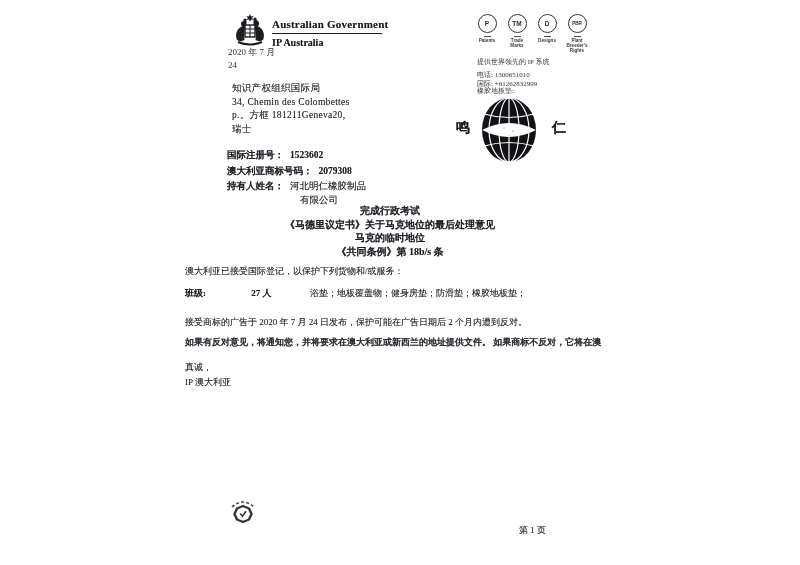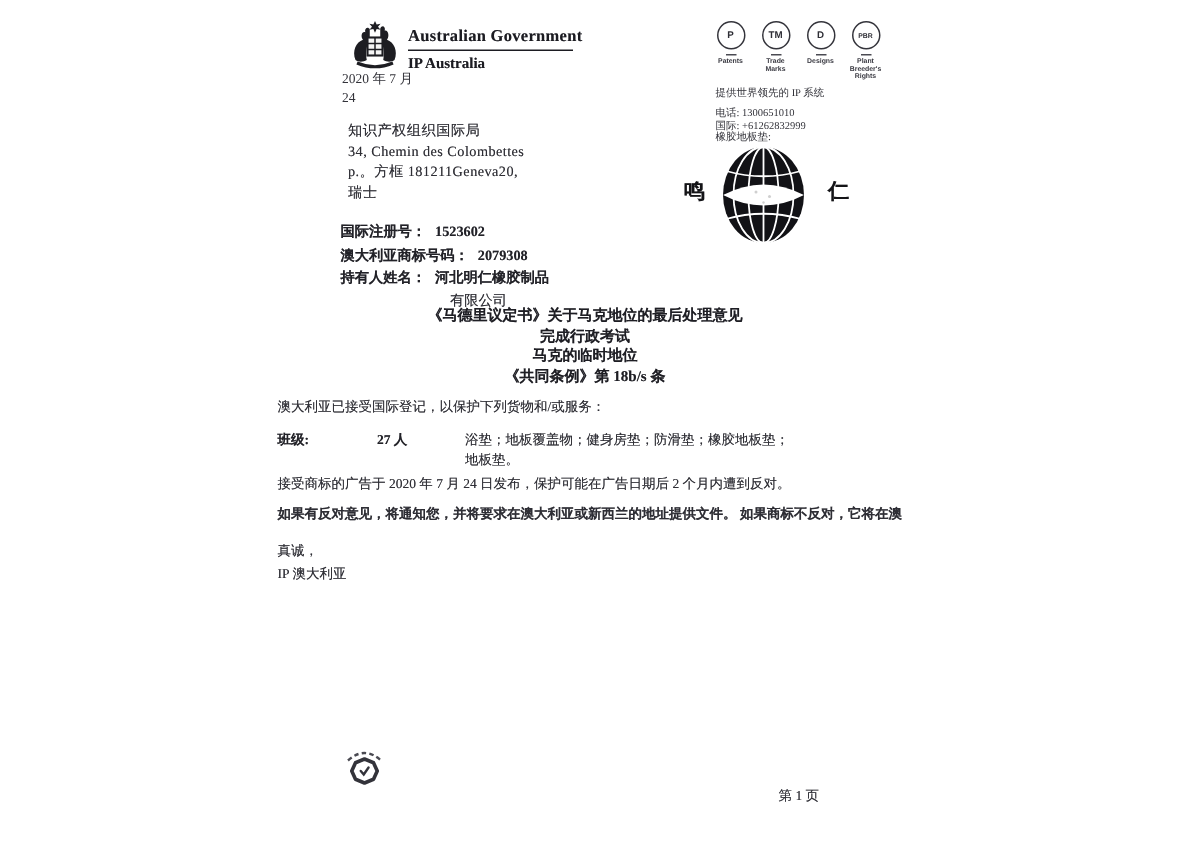--- a/index.html
+++ b/index.html
@@ -166,42 +166,41 @@
 </div>
 
 <div class="abs reg-block scanink">
   <div>
     <span class="reg-label">国际注册号：</span><span>1523602</span>
   </div>
   <div>
     <span class="reg-label">澳大利亚商标号码：</span><span>2079308</span>
   </div>
   <div>
-    <span class="reg-label">持有人姓名：</span><span style="font-weight:bold;">河北明仁橡胶制品</span>
+    <span class="reg-label">持有人姓名：</span><span style="font-weight:normal;">河北明仁橡胶制品</span>
   </div>
 </div>
 <div class="abs holder2 scanink">有限公司</div>
 
 <div class="abs title-block scanink">
+  <div>完成行政考试</div>
   <div>《马德里议定书》关于马克地位的最后处理意见</div>
-  <div>完成行政考试</div>
   <div>马克的临时地位</div>
   <div>《共同条例》第 18b/s 条</div>
 </div>
 
 <div class="abs body-text intro scanink">澳大利亚已接受国际登记，以保护下列货物和/或服务：</div>
 
 <div class="abs body-text class-label scanink">
   <span>班级:</span>
   <span class="val">27 人</span>
 </div>
 
 <div class="abs body-text goods scanink">
   <div>浴垫；地板覆盖物；健身房垫；防滑垫；橡胶地板垫；</div>
-  <div>地板垫。</div>
 </div>
 
 <div class="abs body-text para1 scanink">接受商标的广告于 2020 年 7 月 24 日发布，保护可能在广告日期后 2 个月内遭到反对。</div>
 
 <div class="abs body-text para2 scanink">
   <div>如果有反对意见，将通知您，并将要求在澳大利亚或新西兰的地址提供文件。 如果商标不反对，它将在澳</div>
 </div>
 
 <div class="abs body-text closing scanink">真诚，</div>
 <div class="abs body-text signature scanink">IP 澳大利亚</div>

